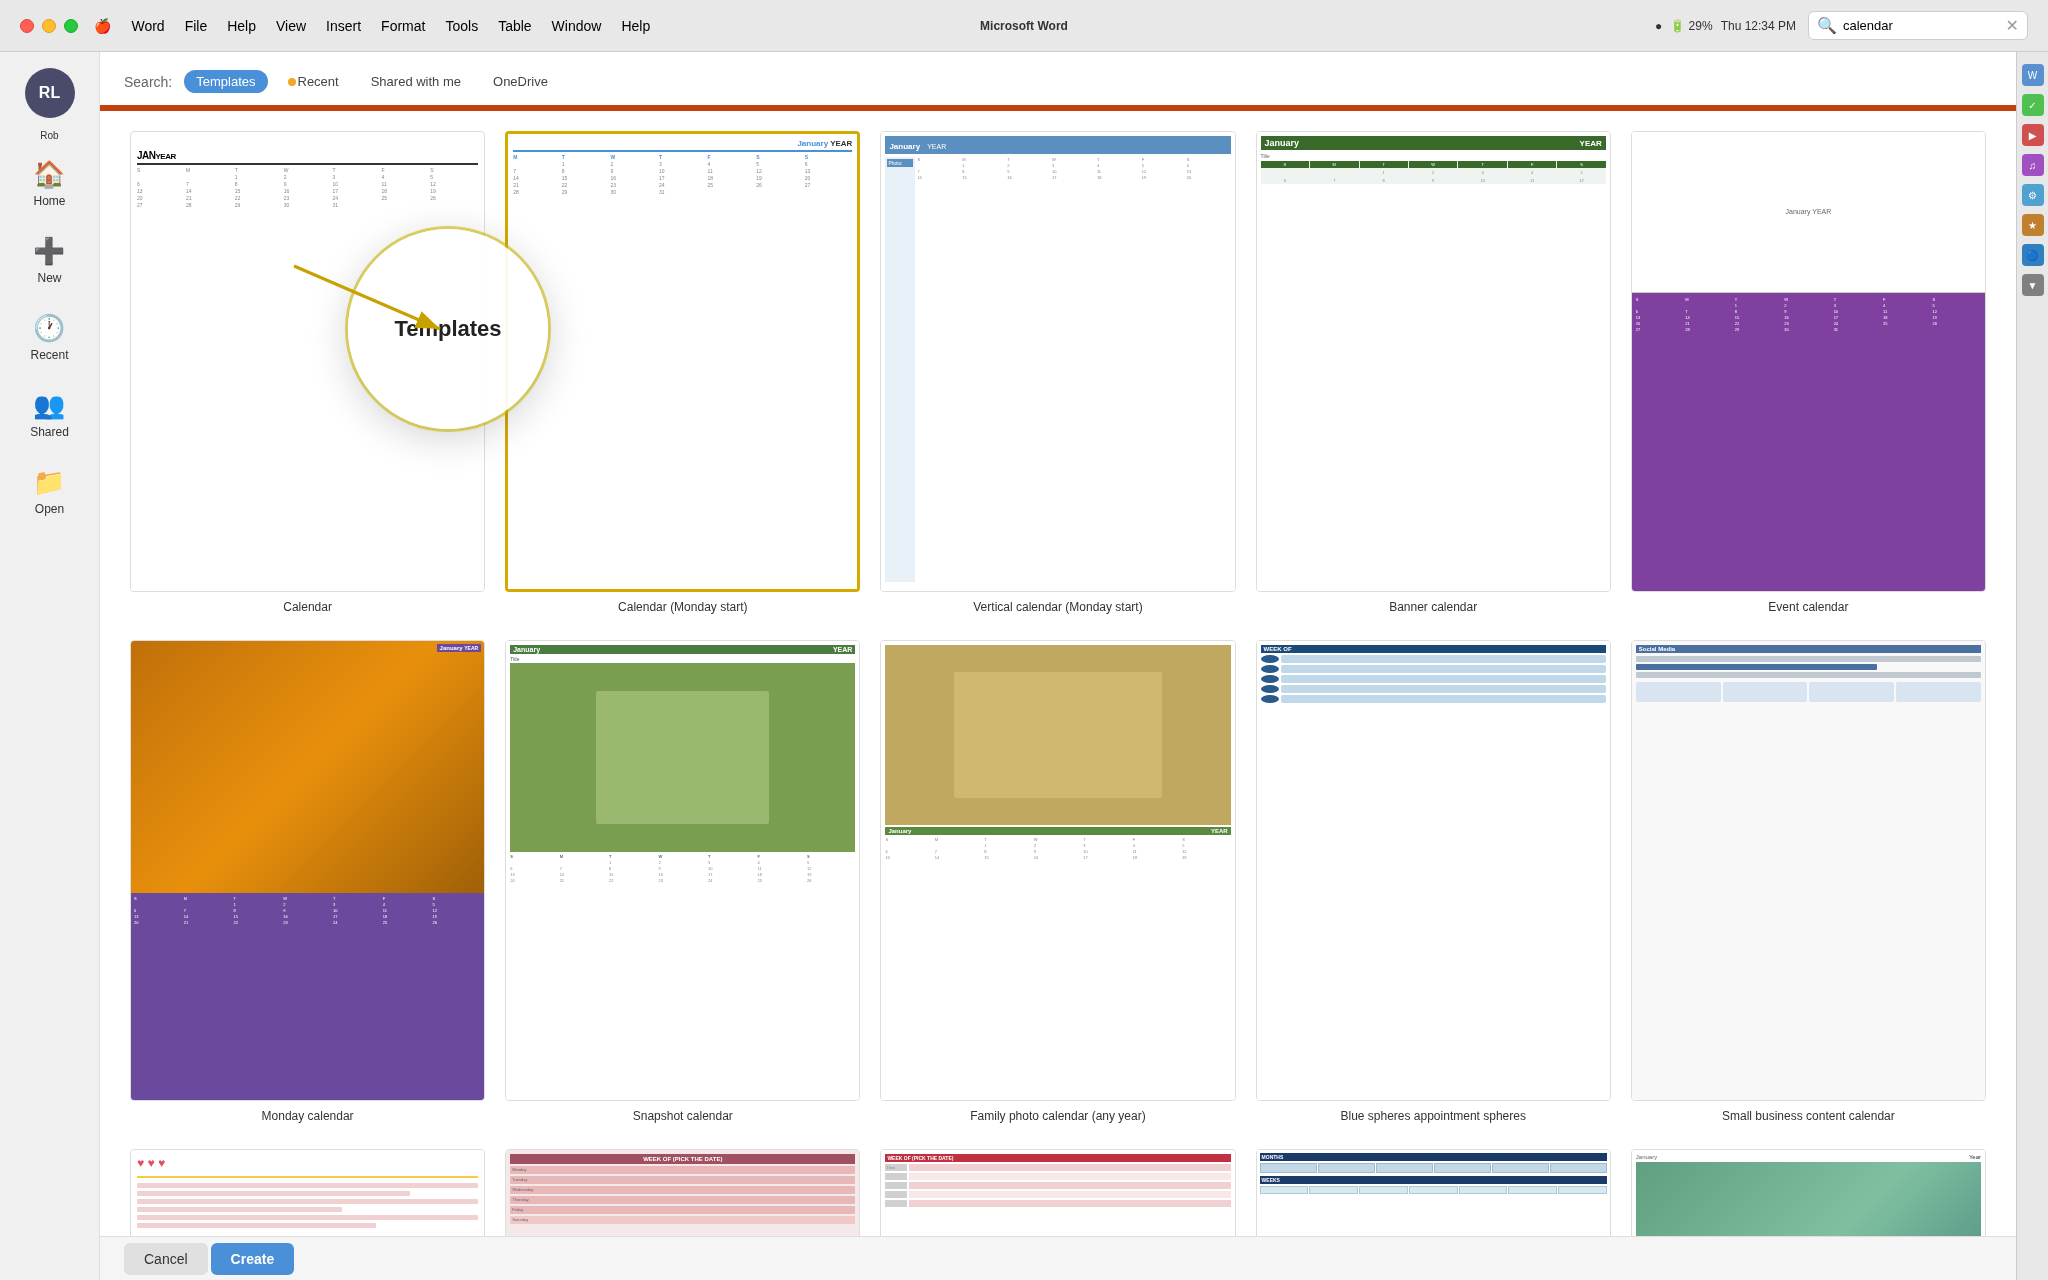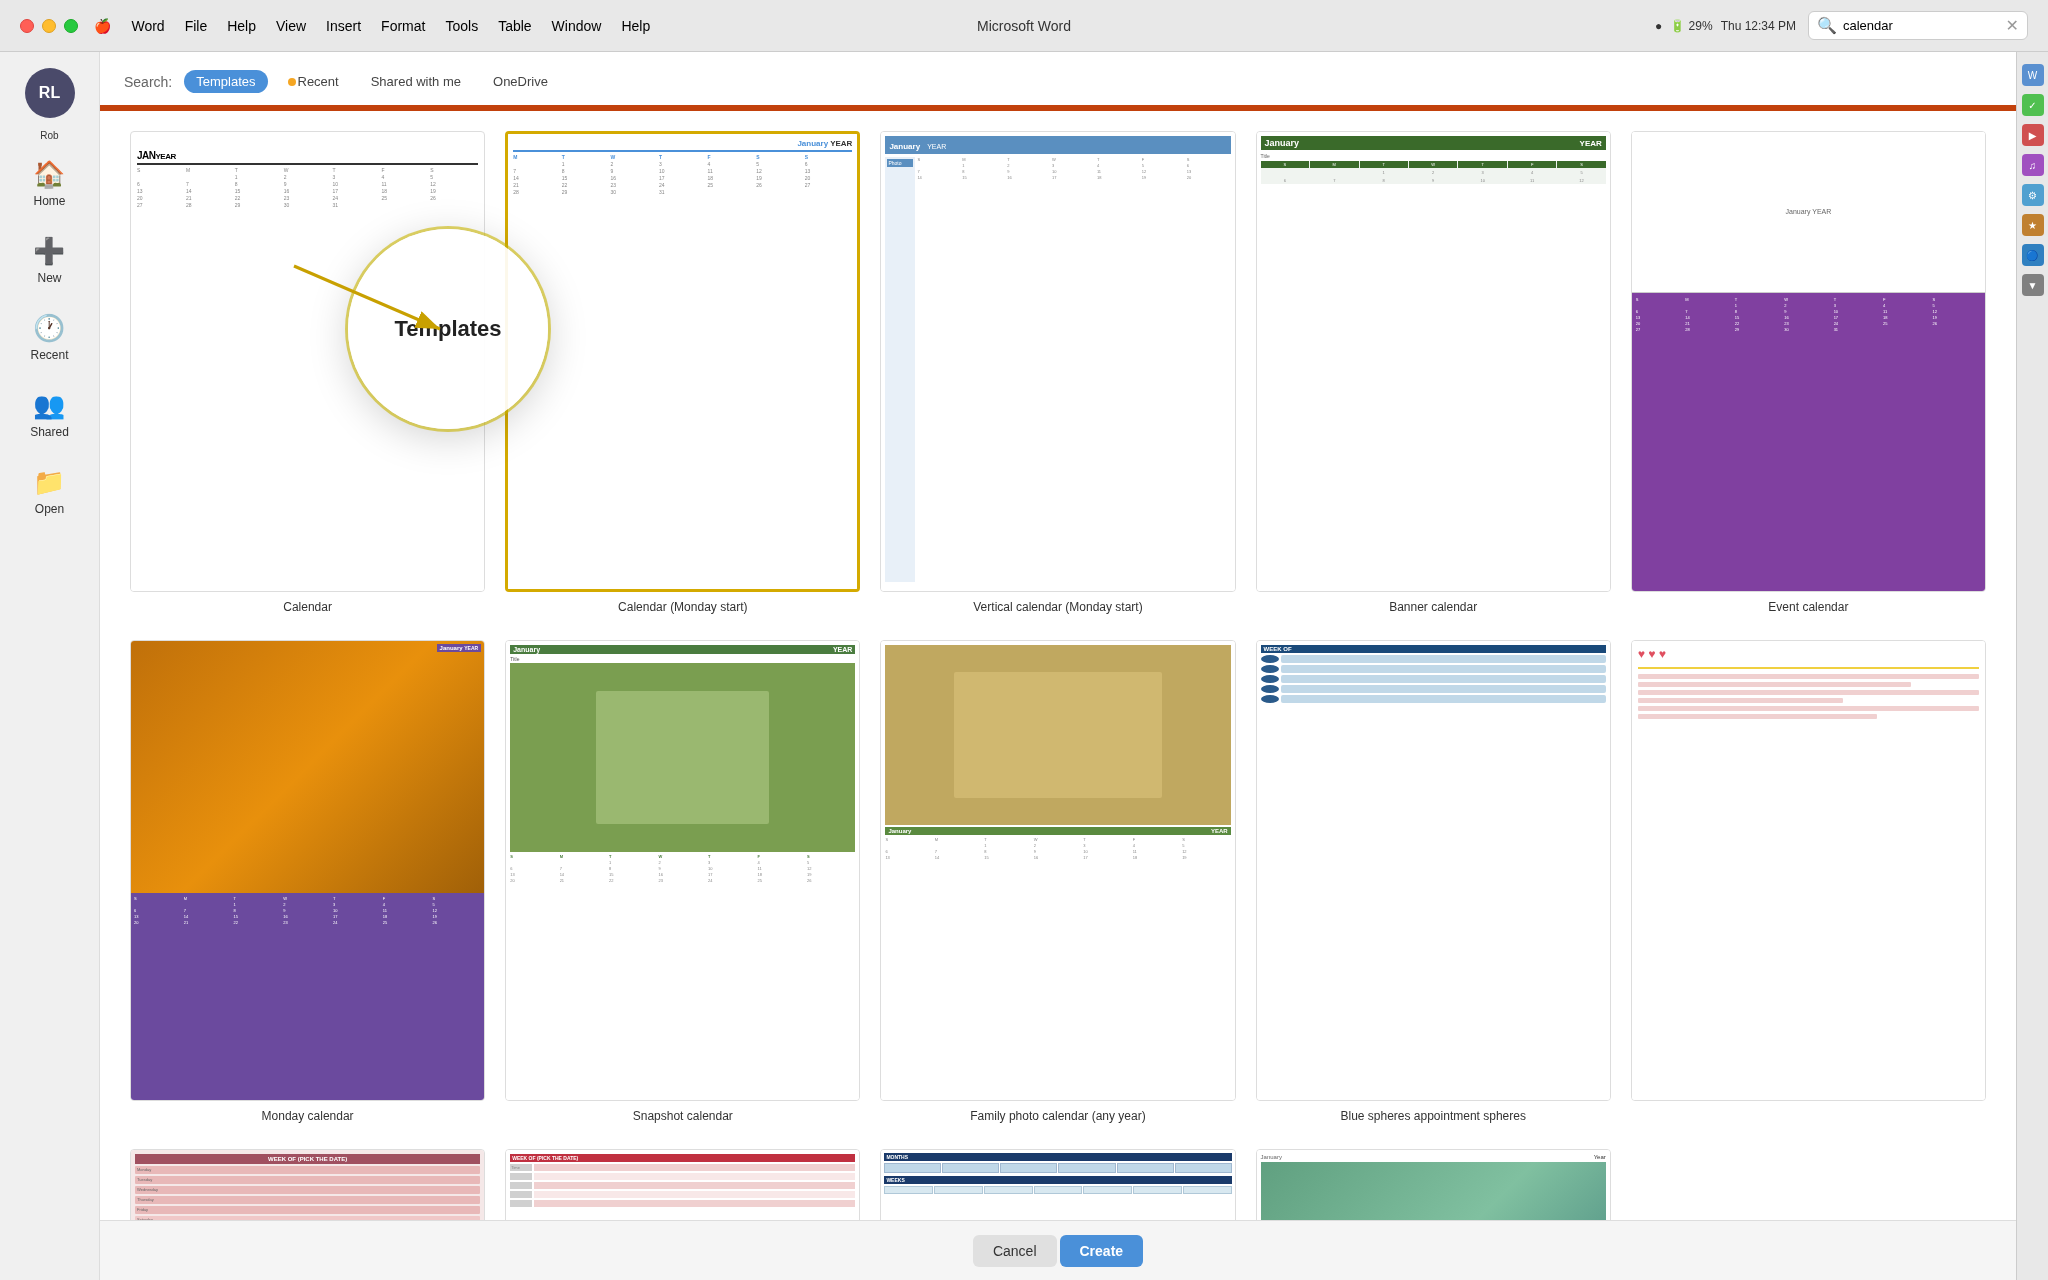--- a/index.html
+++ b/index.html
@@ -46,22 +46,22 @@
       gap: 20px;
       font-size: 14px;
       font-weight: 500;
       color: #000;
     }
     .menu-bar-items span { cursor: default; }
     .title-bar-center {
       position: absolute;
       left: 50%;
       transform: translateX(-50%);
-      font-size: 14px;
-      font-weight: 400;
+      font-size: 12px;
+      font-weight: 700;
       color: #333;
     }
     .title-bar-right {
       display: flex;
       align-items: center;
       gap: 12px;
     }
     .search-box-title {
       display: flex;
       align-items: center;
@@ -223,26 +223,26 @@
     }
     .template-name {
       font-size: 12px;
       color: #333;
       text-align: center;
       line-height: 1.3;
     }
 
     
     .bottom-bar {
-      height: 60px;
+      height: 44px;
       background: #f5f5f5;
       border-top: 1px solid #ddd;
       display: flex;
       align-items: center;
-      justify-content: center;
+      justify-content: flex-start;
       padding: 0 24px;
       gap: 3px;
       flex-shrink: 0;
     }
     .btn-cancel {
       background: #e0e0e0;
       border: none;
       border-radius: 6px;
       padding: 8px 20px;
       font-size: 14px;
@@ -835,20 +835,37 @@
               </div>
               <div style="display:flex;gap:2px;">
                 <div style="flex:0 0 18px;background:#2a5a8a;height:8px;border-radius:50%;"></div>
                 <div style="flex:1;background:#c0d8e8;height:8px;border-radius:2px;"></div>
               </div>
             </div>
           </div>
           <span class="template-name">Blue spheres appointment spheres</span>
         </div>
 
+        <div class="template-item">
+          <div class="template-thumb">
+            <div style="width:100%;height:100%;background:#f8f8f8;padding:4px;">
+              <div style="background:#4a70a0;color:white;font-size:6px;padding:1px 3px;margin-bottom:3px;font-weight:700;">Social Media</div>
+              <div style="height:6px;background:#c0c8d0;margin-bottom:2px;border-radius:1px;"></div>
+              <div style="height:6px;background:#4a70a0;margin-bottom:2px;border-radius:1px;width:70%;"></div>
+              <div style="height:6px;background:#c0c8d0;margin-bottom:2px;border-radius:1px;"></div>
+              <div style="display:grid;grid-template-columns:repeat(4,1fr);gap:2px;margin-top:4px;">
+                <div style="height:20px;background:#d8e4f0;border-radius:2px;"></div>
+                <div style="height:20px;background:#d8e4f0;border-radius:2px;"></div>
+                <div style="height:20px;background:#d8e4f0;border-radius:2px;"></div>
+                <div style="height:20px;background:#d8e4f0;border-radius:2px;"></div>
+              </div>
+            </div>
+          </div>
+          <span class="template-name">Small business content calendar</span>
+        </div>
 
         <div class="template-item">
           <div class="template-thumb">
             <div style="width:100%;height:100%;background:white;padding:6px;display:flex;flex-direction:column;">
               <div style="color:#e05060;font-size:12px;margin-bottom:4px;">♥ ♥ ♥</div>
               <div style="height:2px;background:#f0d040;margin:2px 0;"></div>
               <div style="flex:1;display:flex;flex-direction:column;gap:3px;padding-top:3px;">
                 <div style="height:5px;background:#f0d0d0;border-radius:1px;"></div>
                 <div style="height:5px;background:#f0d0d0;border-radius:1px;width:80%;"></div>
                 <div style="height:5px;background:#f0d0d0;border-radius:1px;"></div>

